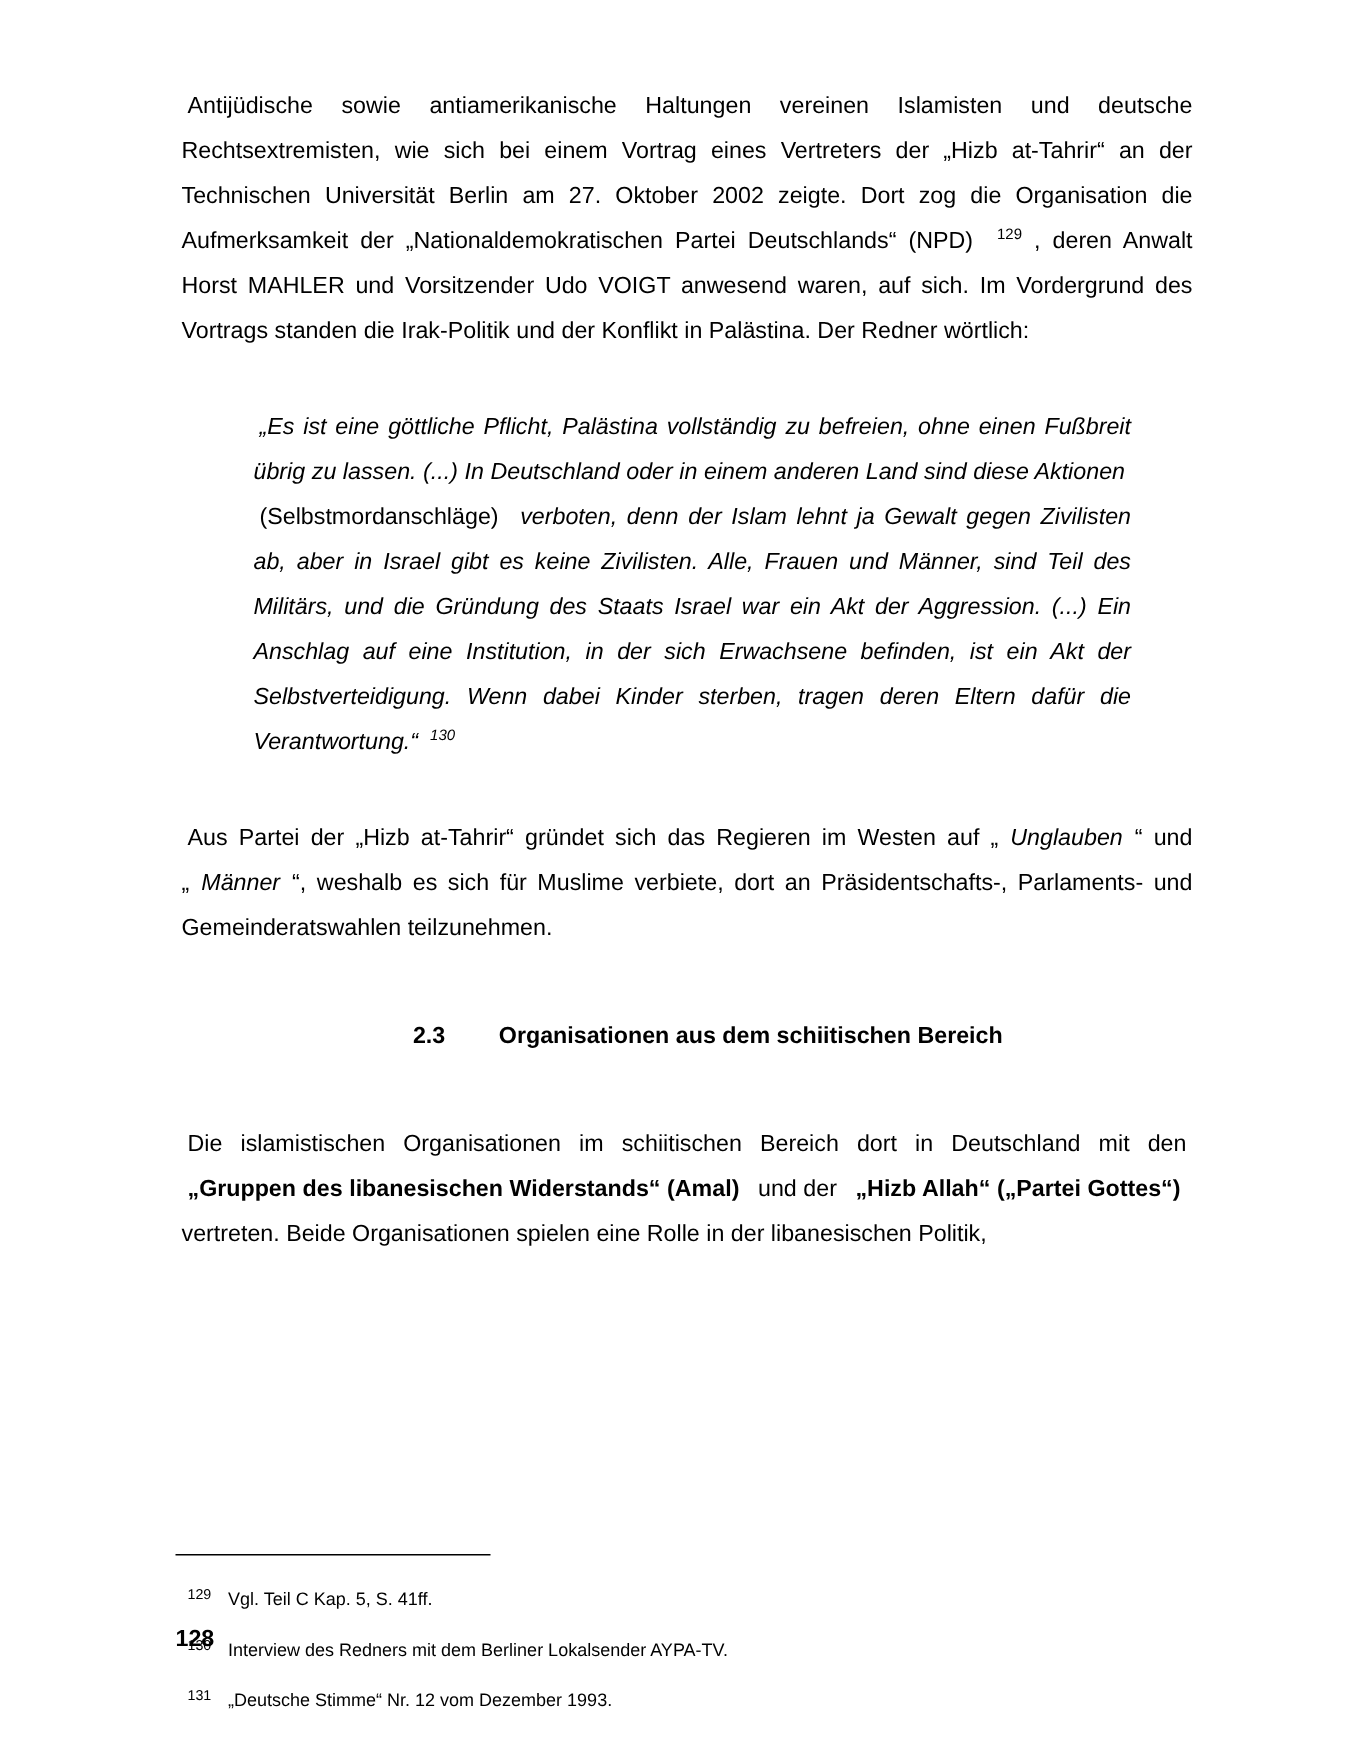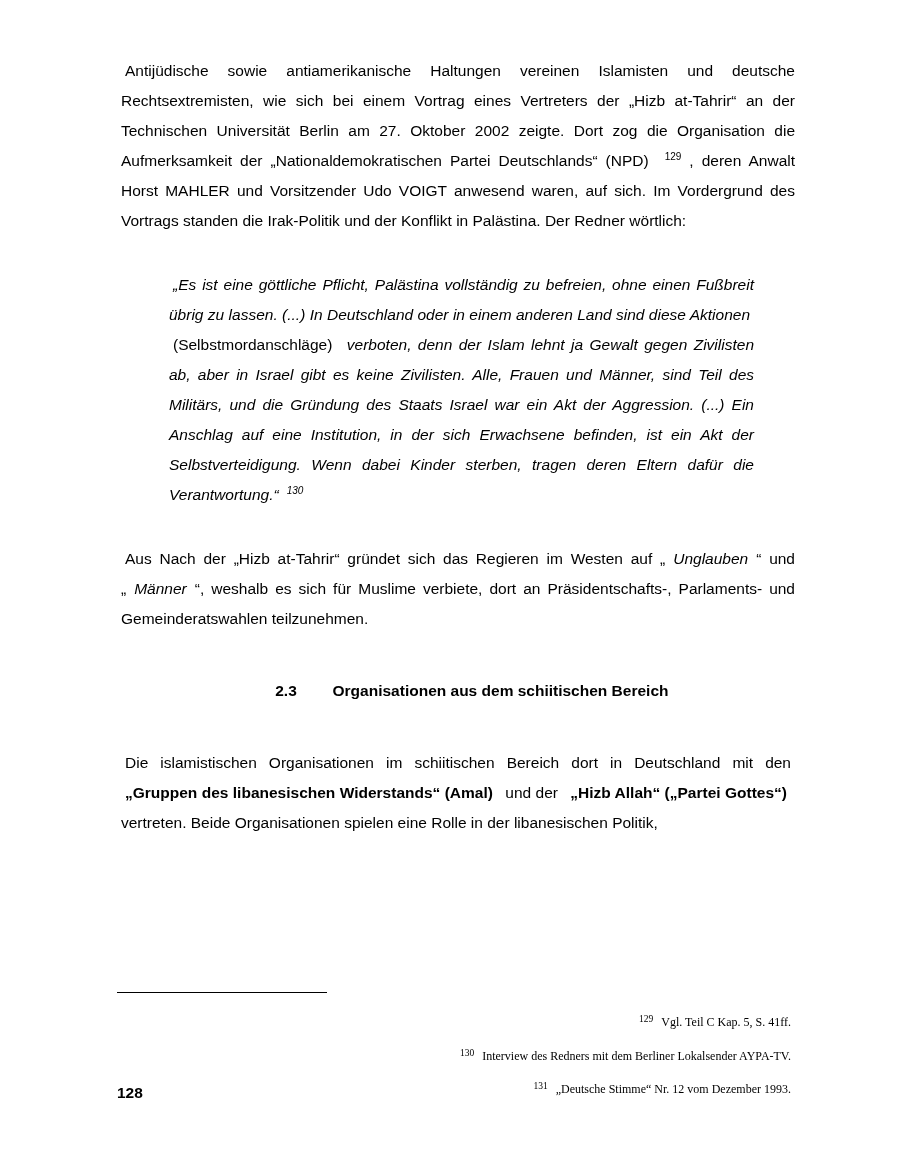--- a/index.html
+++ b/index.html
@@ -44,26 +44,25 @@
   }
   .isup {
     font-size: 10px;
     vertical-align: super;
     line-height: 0;
     font-style: italic;
   }
   .footnotes {
     position: absolute;
     left: 105px;
-    top: 980px;
+    top: 1024px;
     width: 690px;
     font-size: 12px;
     line-height: 17.5px;
-    text-align: right;
-    font-family: Liberation Serif, serif;
+    text-align: left;
   }
   .fn-rule {
     width: 210px;
     border-top: 1px solid #000000;
     margin-bottom: 6px;
   }
   .fn-num {
     display: inline-block;
     width: 27px;
     font-size: 9.5px;
@@ -83,21 +82,21 @@
 
 <div class="page">
 
   <div class="content">
 
     <p class="body-text"><span>Antijüdische sowie antiamerikanische Haltungen vereinen Islamisten und deutsche Rechtsextremisten, wie sich bei einem Vortrag eines Vertreters der „Hizb at-Tahrir“ an der Technischen Universität Berlin am 27. Oktober 2002 zeigte. Dort zog die Organisation die Aufmerksamkeit der „Nationaldemokratischen Partei Deutschlands“ (NPD) </span><span class="sup">129</span><span>, deren Anwalt Horst MAHLER und Vorsitzender Udo VOIGT anwesend waren, auf sich. Im Vordergrund des Vortrags standen die Irak-Politik und der Konflikt in Palästina. Der Redner wörtlich:</span></p>
 
     <div class="quote"><span class="i">„Es ist eine göttliche Pflicht, Palästina vollständig zu befreien, ohne einen Fußbreit übrig zu lassen. (...) In Deutschland oder in einem anderen Land sind diese Aktionen </span><span>(Selbstmordanschläge)</span><span class="i"> verboten, denn der Islam lehnt ja Gewalt gegen Zivilisten ab, aber in Israel gibt es keine Zivilisten. Alle, Frauen und Männer, sind Teil des Militärs, und die Gründung des Staats Israel war ein Akt der Aggression. (...) Ein Anschlag auf eine Institution, in der sich Erwachsene befinden, ist ein Akt der Selbstverteidigung. Wenn dabei Kinder sterben, tragen deren Eltern dafür die Verantwortung.“</span><span class="isup">130</span></div>
 
 
-    <p class="body-text"><span>Aus Nach der „Hizb at-Tahrir“ gründet sich das Regieren im Westen auf „</span><span class="i">Unglauben</span><span>“ und „</span><span class="i">Männer</span><span>“, weshalb es sich für Muslime verbiete, dort an Präsidentschafts-, Parlaments- und Gemeinderatswahlen teilzunehmen.</span></p>
+    <p class="body-text"><span>Aus Partei der „Hizb at-Tahrir“ gründet sich das Regieren im Westen auf „</span><span class="i">Unglauben</span><span>“ und „</span><span class="i">Männer</span><span>“, weshalb es sich für Muslime verbiete, dort an Präsidentschafts-, Parlaments- und Gemeinderatswahlen teilzunehmen.</span></p>
 
     <h2 class="heading">
       <span class="heading-num">2.3</span><span>Organisationen aus dem schiitischen Bereich</span>
     </h2>
 
     <p class="body-text"><span>Die islamistischen Organisationen im schiitischen Bereich dort in Deutschland mit den </span><span class="b">„Gruppen des libanesischen Widerstands“ (Amal)</span><span> und der </span><span class="b">„Hizb Allah“ („Partei Gottes“)</span><span> vertreten. Beide Organisationen spielen eine Rolle in der libanesischen Politik,</span></p>
 
   </div>
 
   <div class="footnotes">

